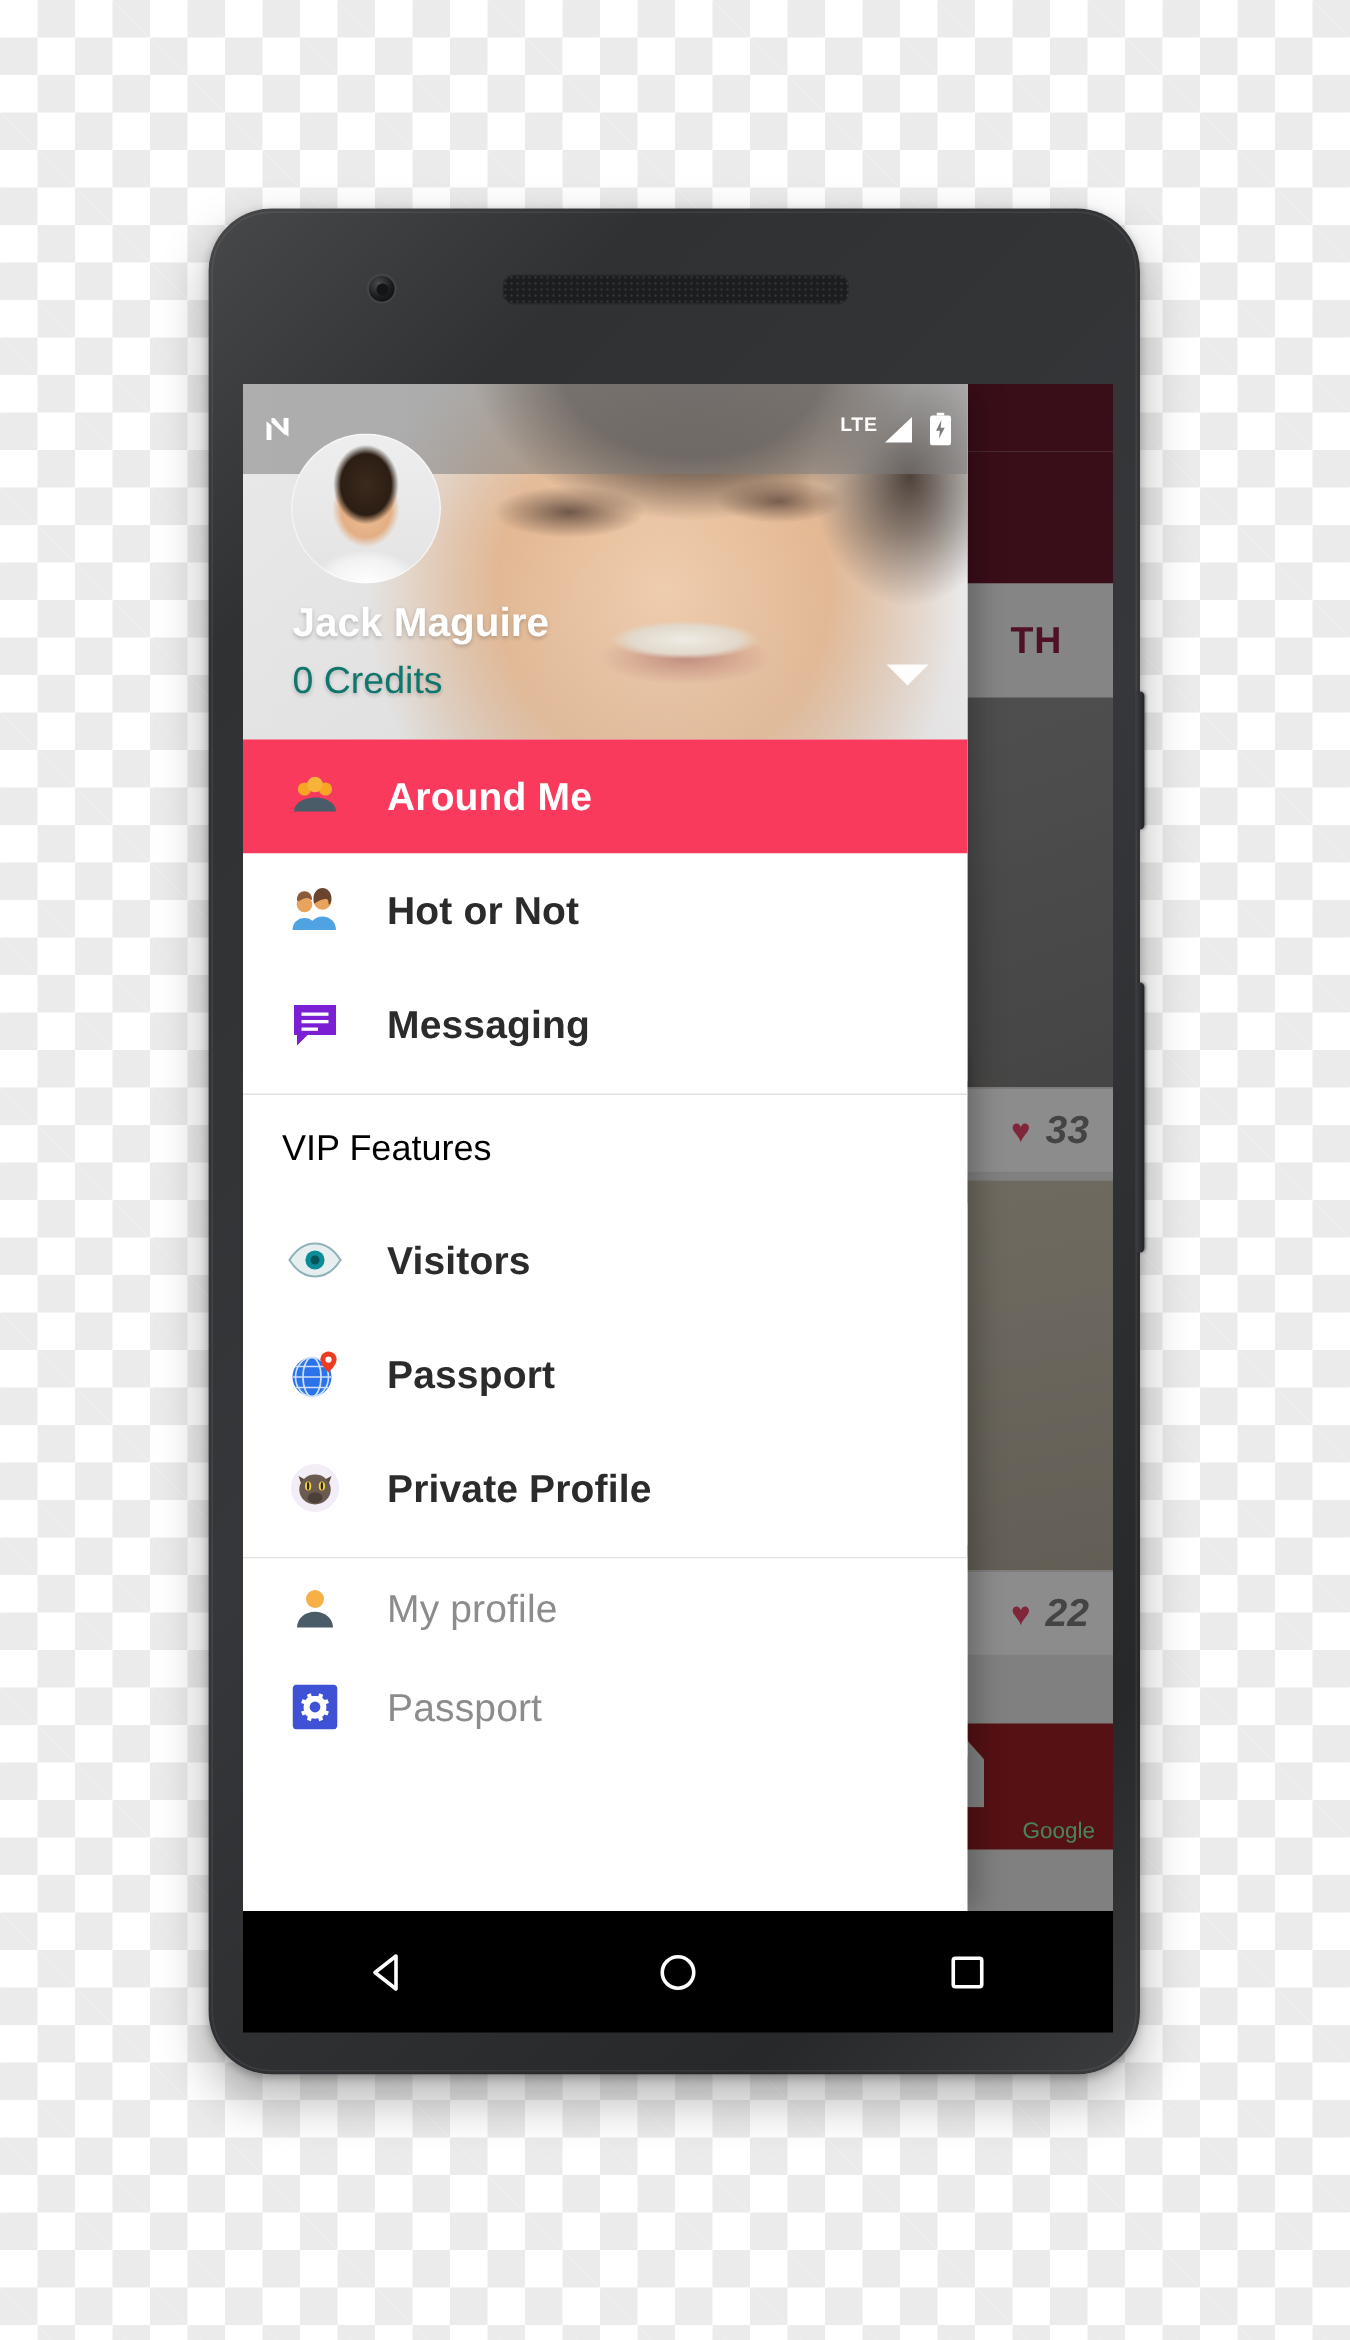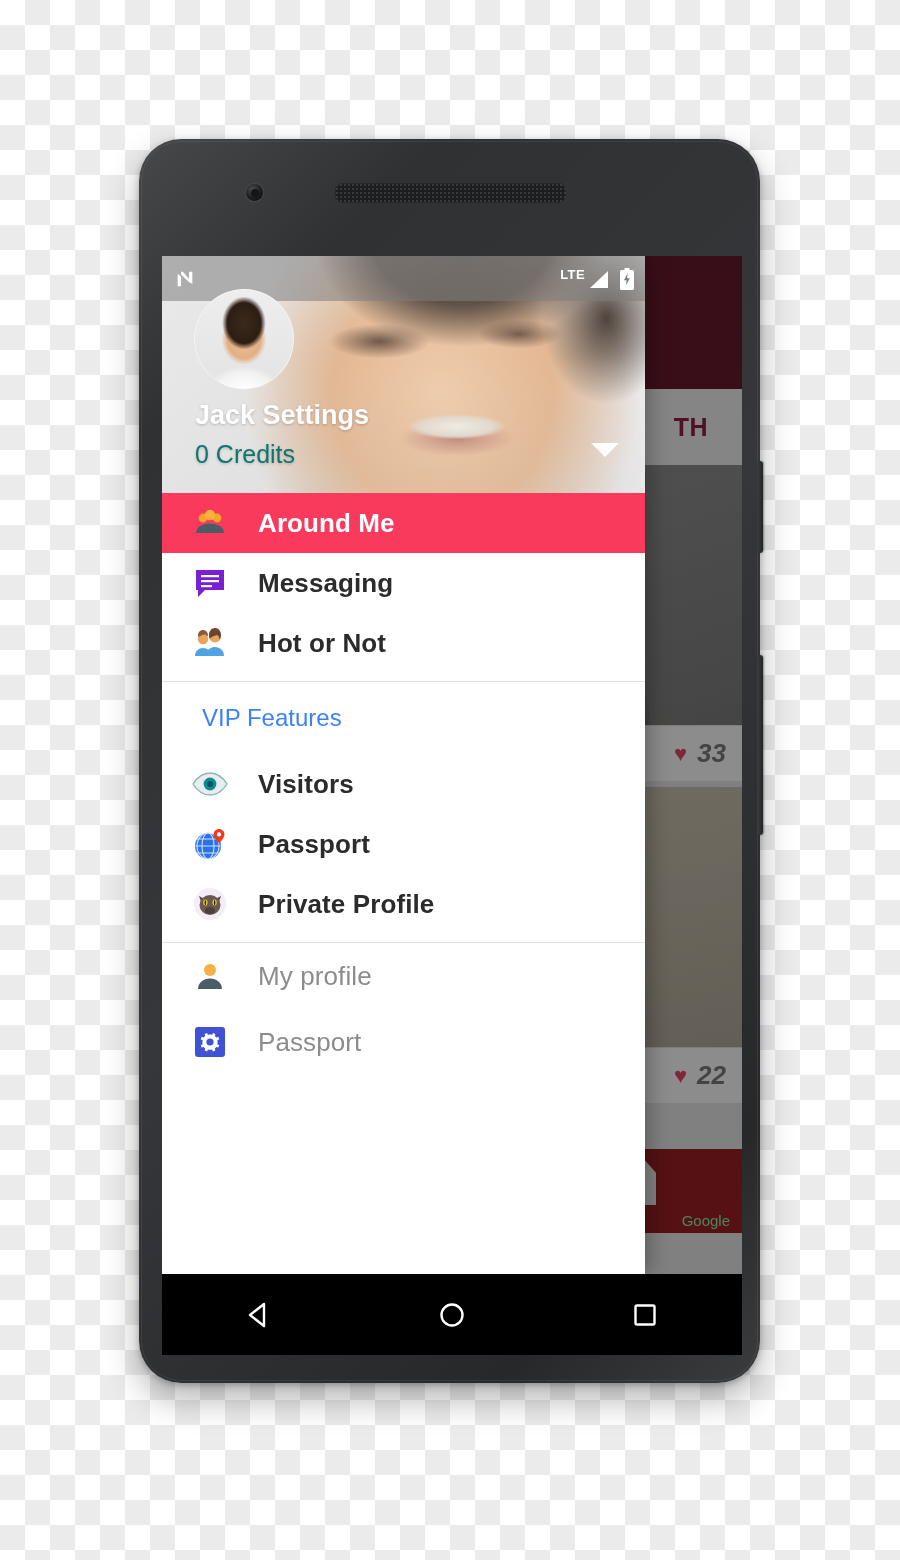--- a/index.html
+++ b/index.html
@@ -243,21 +243,21 @@
     position: absolute;
     inset: 0;
     background: linear-gradient(180deg, rgba(235,235,235,0.30) 0%, rgba(235,235,235,0.10) 42%, rgba(215,215,215,0.22) 100%);
   }
 
   
   #drawer-statusbar {
     position: absolute;
     left: 0; top: 0;
     width: 100%;
-    height: 45px;
+    height: 60px;
     background: rgba(125,125,125,0.55);
     display: flex;
     align-items: center;
     padding: 0 10px 0 12px;
     box-sizing: border-box;
     text-align: right;
   }
   #android-n-logo {
     width: 22px; height: 22px;
     color: #ffffff;
@@ -320,21 +320,21 @@
     border-right: 14px solid transparent;
     border-top: 14px solid #ffffff;
     opacity: 0.95;
   }
 
   
   #drawer-list { position: relative; }
   .nav-item {
     display: flex;
     align-items: center;
-    height: 60px;
+    height: 76px;
     padding-left: 26px;
     box-sizing: border-box;
     background: #ffffff;
   }
   .nav-item.selected { background: #F93A5C; }
   .nav-icon {
     width: 44px;
     min-width: 44px;
     height: 44px;
     display: flex;
@@ -353,23 +353,23 @@
 
   .nav-divider {
     height: 1px;
     background: #e2e2e2;
     margin: 0;
   }
   .section-label {
     height: 72px;
     display: flex;
     align-items: center;
-    padding-left: 40px;
+    padding-left: 26px;
     box-sizing: border-box;
-    color: #3b82f6;
+    color: #000000;
     font-size: 24px;
   }
   .spacer-sm { height: 8px; }
 
   
   #navbar {
     position: absolute;
     left: 23px;
     top: 1135px;
     width: 580px;
@@ -457,63 +457,63 @@
 
             <svg id="battery-icon" viewBox="0 0 16 22">
               <rect x="5.5" y="0" width="5" height="2" fill="#ffffff"></rect>
               <rect x="1" y="2" width="14" height="20" rx="1.6" fill="#ffffff"></rect>
               <path d="M8.6 5 L5 12.2 L7.6 12.2 L7 17.4 L10.8 10.2 L8.1 10.2 Z" fill="#7d7d7d"></path>
             </svg>
           </div>
 
           <div id="avatar"></div>
 
-          <div id="user-name">Jack Settings</div>
+          <div id="user-name">Jack Maguire</div>
           <div id="user-credits">0 Credits</div>
           <div id="account-dropdown-arrow"></div>
         </div>
 
         <div id="drawer-list">
 
           <div class="nav-item selected">
             <span class="nav-icon">
               <svg width="34" height="34" viewBox="0 0 34 34">
                 <circle cx="10" cy="12" r="4.4" fill="#F5A623"></circle>
                 <circle cx="24" cy="12" r="4.4" fill="#F5A623"></circle>
                 <circle cx="17" cy="9" r="5.2" fill="#F7B33A"></circle>
                 <path d="M3 27c0-5.6 6.3-9.4 14-9.4S31 21.4 31 27z" fill="#4A5C68"></path>
               </svg>
             </span>
             <span class="nav-label">Around Me</span>
-          </div>
-
-          <div class="nav-item">
-            <span class="nav-icon">
-              <svg width="32" height="32" viewBox="0 0 32 32">
-                <path d="M2 3h28v20H11l-7 7v-7H2z" fill="#7B1FD4"></path>
-                <rect x="7" y="8" width="18" height="2.2" fill="#ffffff"></rect>
-                <rect x="7" y="13" width="18" height="2.2" fill="#ffffff"></rect>
-                <rect x="7" y="18" width="11" height="2.2" fill="#ffffff"></rect>
-              </svg>
-            </span>
-            <span class="nav-label">Messaging</span>
           </div>
 
           <div class="nav-item">
             <span class="nav-icon">
               <svg width="34" height="34" viewBox="0 0 34 34">
                 <circle cx="10" cy="13" r="5.2" fill="#E8A35C"></circle>
                 <path d="M2 30c0-4.8 3.6-8 8-8s8 3.2 8 8z" fill="#4FA3E3"></path>
                 <path d="M5 9.5c0-3.3 2.3-5.4 5-5.4s5 2.1 5 5.4c0 .9-1.1.2-2.4-.6-1.9-1.2-5.6 1.6-6.6 1.9C5.2 11 5 10.4 5 9.5z" fill="#8A5A3B"></path>
                 <circle cx="22" cy="10.5" r="6" fill="#E8A35C"></circle>
                 <path d="M13 30c0-5.3 4-9 9-9s9 3.7 9 9z" fill="#4FA3E3"></path>
                 <path d="M16 8.8C16 4.9 18.7 2 22 2s6 2.9 6 6.8c0 1.8-.9 4.3-1.5 4.3-.6 0-.3-3.1-1.4-3.6-1.7-.8-6.4 1.2-7.6 2.4-.8.8-1.5.7-1.5-3.1z" fill="#6B4430"></path>
               </svg>
             </span>
             <span class="nav-label">Hot or Not</span>
+          </div>
+
+          <div class="nav-item">
+            <span class="nav-icon">
+              <svg width="32" height="32" viewBox="0 0 32 32">
+                <path d="M2 3h28v20H11l-7 7v-7H2z" fill="#7B1FD4"></path>
+                <rect x="7" y="8" width="18" height="2.2" fill="#ffffff"></rect>
+                <rect x="7" y="13" width="18" height="2.2" fill="#ffffff"></rect>
+                <rect x="7" y="18" width="11" height="2.2" fill="#ffffff"></rect>
+              </svg>
+            </span>
+            <span class="nav-label">Messaging</span>
           </div>
 
           <div class="spacer-sm"></div>
           <div class="nav-divider"></div>
 
           <div class="section-label">VIP Features</div>
 
           <div class="nav-item">
             <span class="nav-icon">
               <svg width="36" height="26" viewBox="0 0 36 26">

